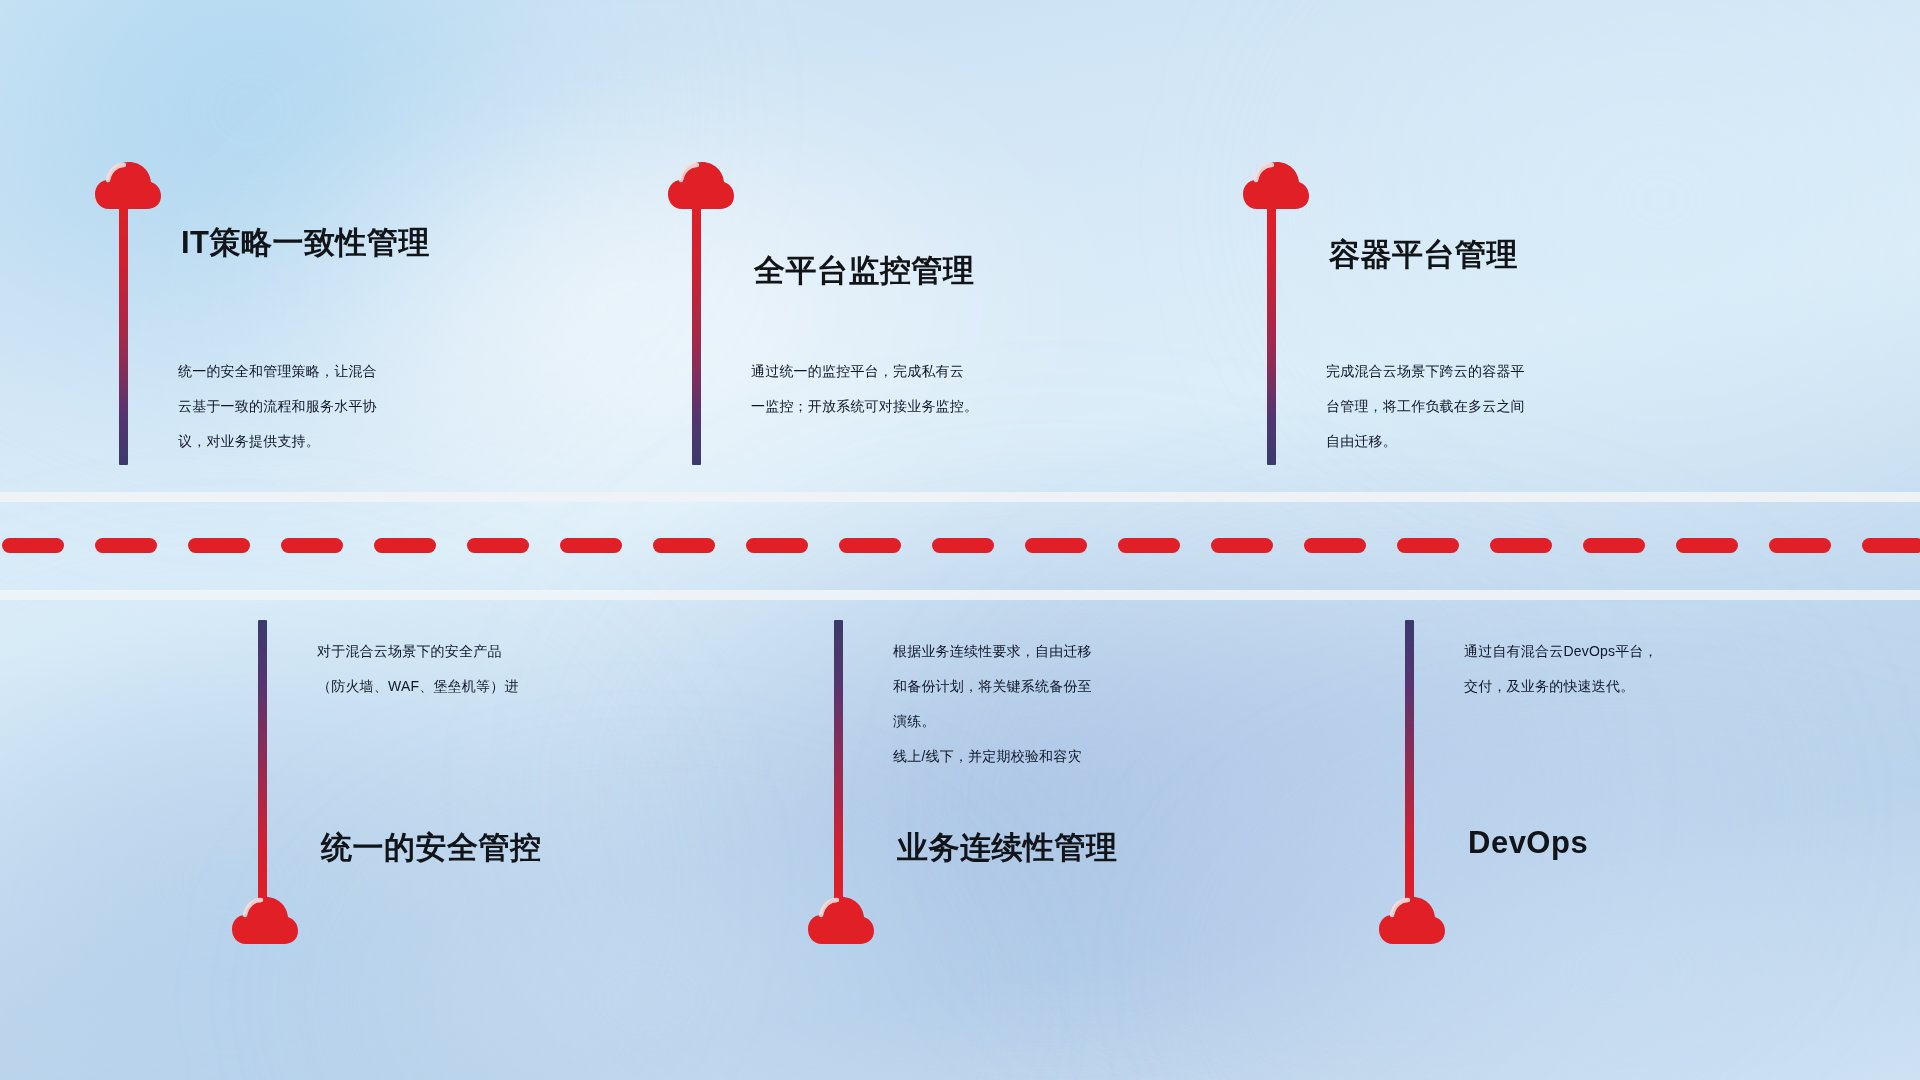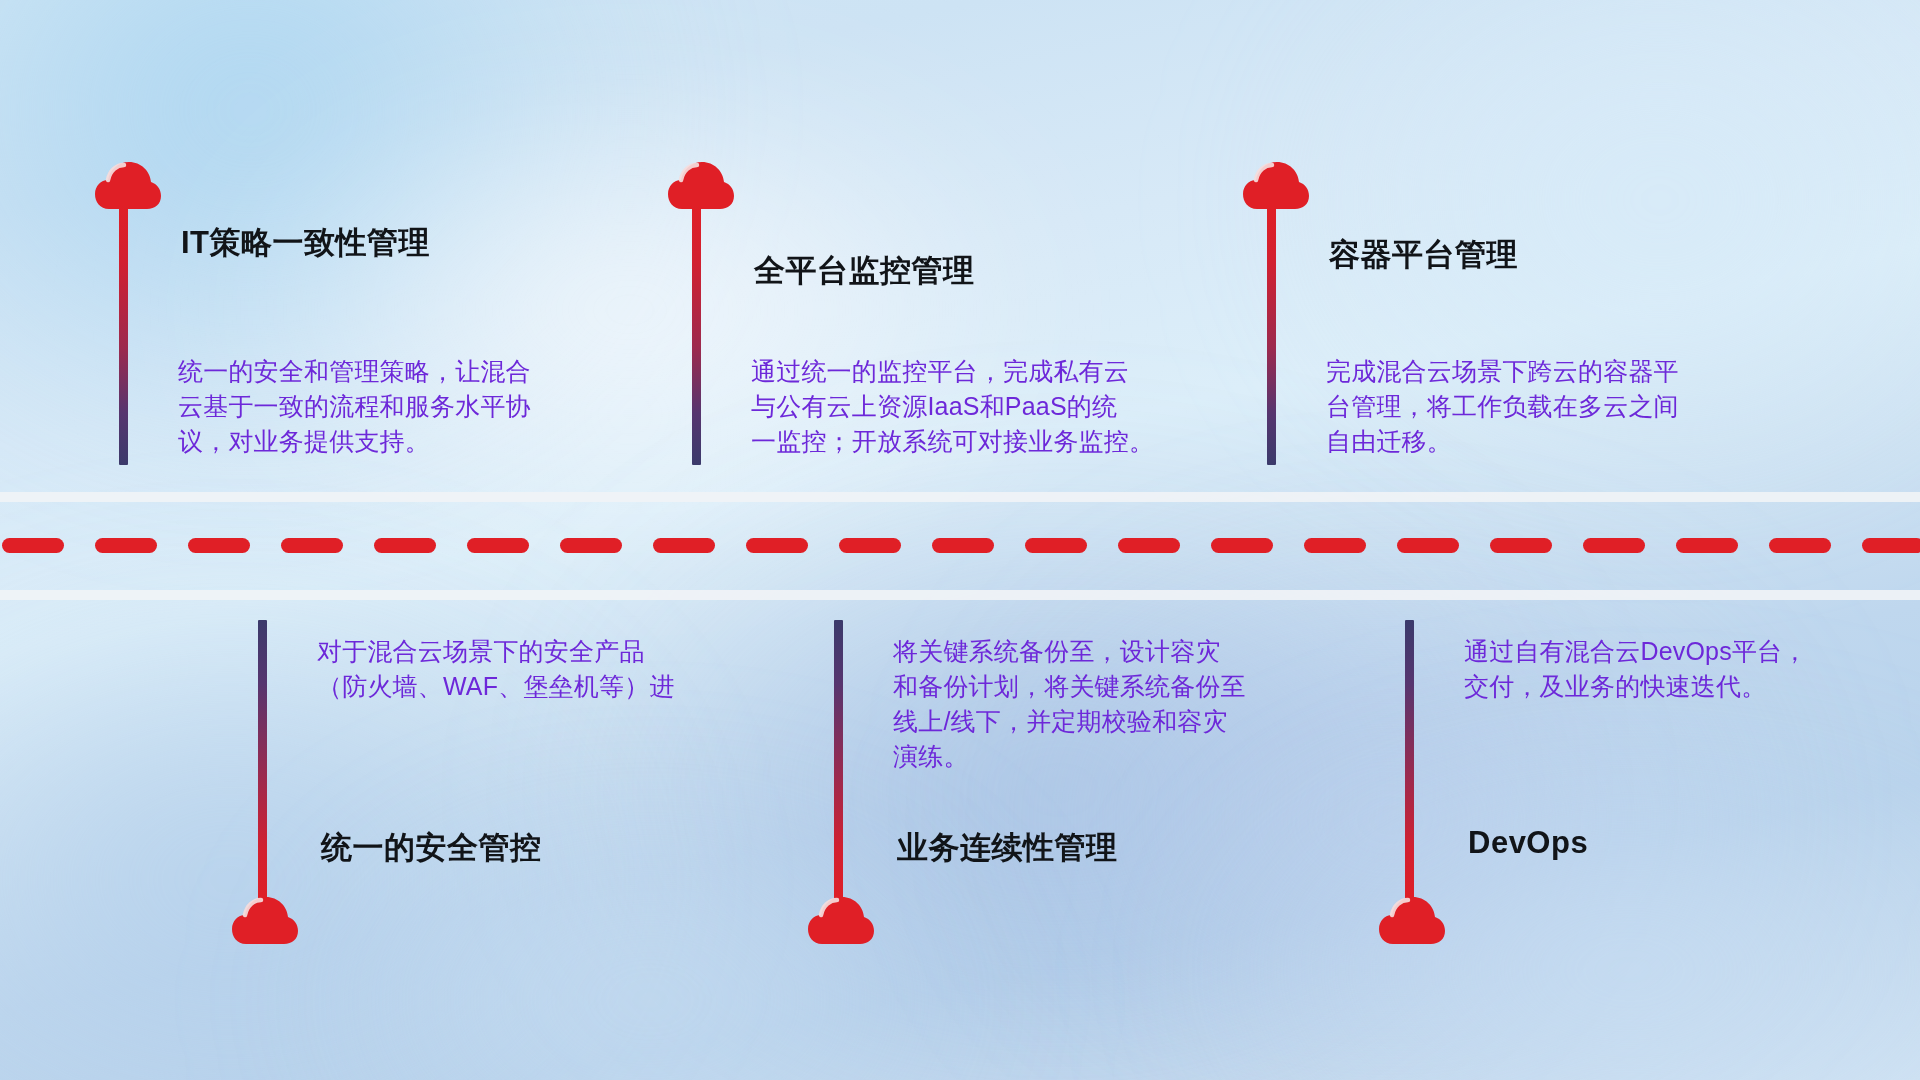--- a/index.html
+++ b/index.html
@@ -128,22 +128,22 @@
     position: absolute;
     color: #111418;
     font-weight: bold;
     font-size: 31px;
     letter-spacing: 0.5px;
     white-space: nowrap;
   }
 
   .para {
     position: absolute;
-    color: #6d28d9;
-    font-size: 25px;
+    color: #0f172a;
+    font-size: 14px;
     line-height: 35px;
     width: 400px;
     letter-spacing: 0.2px;
   }
   .para span { display: block; white-space: nowrap; }
 </style>
 </head>
 <body>
 
 <div id="stage">
@@ -178,21 +178,20 @@
     <div class="cloud-icon" style="left:668px; top:160px;">
       <svg viewBox="0 0 66 50" width="66" height="50">
         <path d="M14 49 C5 49 0 42 0 34 C0 26 6 20 13 20 C15 9 24 2 34 2 C46 2 55 11 56 22 C62 24 66 29 66 36 C66 44 60 49 52 49 Z" fill="#e01f26"></path>
         <path d="M13 20 C15 10 22 5 29 5" stroke="#f5dcdc" stroke-width="4.5" stroke-linecap="round" fill="none" opacity="0.92"></path>
       </svg>
     </div>
     <div class="stem stem-down" style="left:692px; top:205px; height:260px;"></div>
     <div class="title" style="left:754px; top:222px;margin-top:28px;">全平台监控管理</div>
     <div class="para" style="left:751px; top:354px;">
       <span>通过统一的监控平台，完成私有云</span>
-      <span>与公有云上资源IaaS和PaaS的统</span>
       <span>一监控；开放系统可对接业务监控。</span>
     </div>
   </div>
 
   <div class="col">
     <div class="cloud-icon" style="left:1243px; top:160px;">
       <svg viewBox="0 0 66 50" width="66" height="50">
         <path d="M14 49 C5 49 0 42 0 34 C0 26 6 20 13 20 C15 9 24 2 34 2 C46 2 55 11 56 22 C62 24 66 29 66 36 C66 44 60 49 52 49 Z" fill="#e01f26"></path>
         <path d="M13 20 C15 10 22 5 29 5" stroke="#f5dcdc" stroke-width="4.5" stroke-linecap="round" fill="none" opacity="0.92"></path>
       </svg>
@@ -243,24 +242,24 @@
       <svg viewBox="0 0 66 50" width="66" height="50">
         <path d="M14 49 C5 49 0 42 0 34 C0 26 6 20 13 20 C15 9 24 2 34 2 C46 2 55 11 56 22 C62 24 66 29 66 36 C66 44 60 49 52 49 Z" fill="#e01f26"></path>
         <path d="M13 20 C15 10 22 5 29 5" stroke="#f5dcdc" stroke-width="4.5" stroke-linecap="round" fill="none" opacity="0.92"></path>
       </svg>
     </div>
   </div>
 
   <div class="col">
     <div class="stem stem-up" style="left:834px; top:620px; height:285px;"></div>
     <div class="para" style="left:893px; top:634px;">
-      <span>将关键系统备份至，设计容灾</span>
+      <span>根据业务连续性要求，自由迁移</span>
       <span>和备份计划，将关键系统备份至</span>
+      <span>演练。</span>
       <span>线上/线下，并定期校验和容灾</span>
-      <span>演练。</span>
     </div>
     <div class="title" style="left:897px; top:827px;">业务连续性管理</div>
     <div class="cloud-icon" style="left:808px; top:895px;">
       <svg viewBox="0 0 66 50" width="66" height="50">
         <path d="M14 49 C5 49 0 42 0 34 C0 26 6 20 13 20 C15 9 24 2 34 2 C46 2 55 11 56 22 C62 24 66 29 66 36 C66 44 60 49 52 49 Z" fill="#e01f26"></path>
         <path d="M13 20 C15 10 22 5 29 5" stroke="#f5dcdc" stroke-width="4.5" stroke-linecap="round" fill="none" opacity="0.92"></path>
       </svg>
     </div>
   </div>
 

